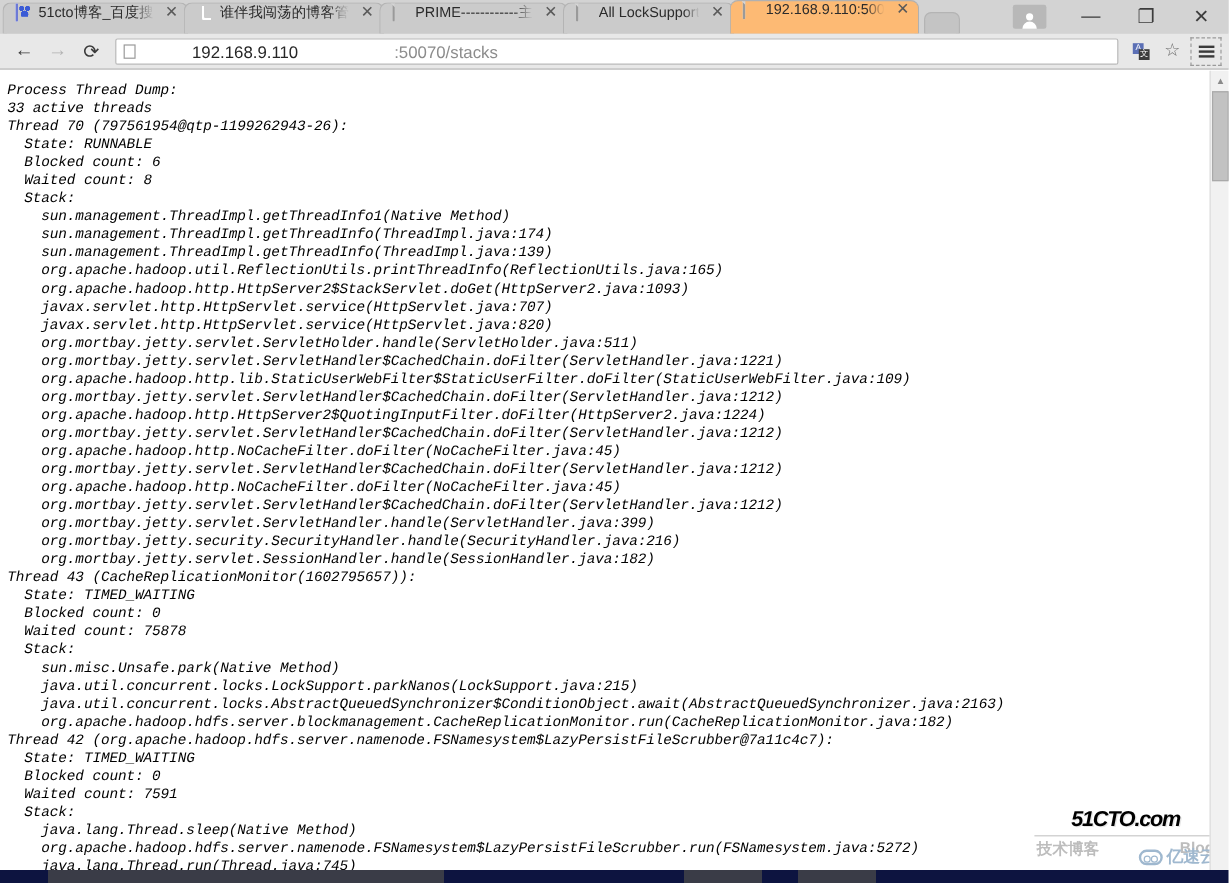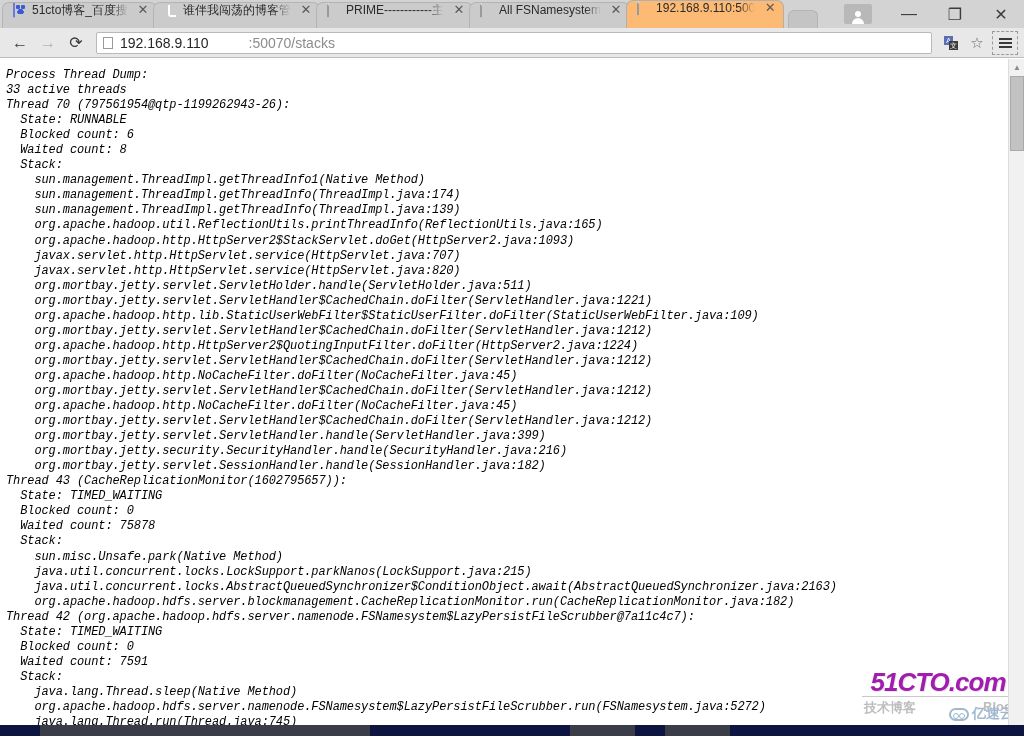--- a/index.html
+++ b/index.html
@@ -201,20 +201,21 @@
     margin: 0 6px;
     background: #ffffff;
     border: 1px solid #b9b9b9;
     border-radius: 2px;
     display: flex;
     align-items: center;
     padding: 0 6px;
     font-size: 14px;
     cursor: text;
     overflow: hidden;
+    gap: 40px;
   }
   .omnibox .page-ico {
     width: 10px; height: 12px;
     border: 1px solid #9a9a9a;
     background: #fff;
     margin-right: 7px;
     flex: 0 0 10px;
     position: relative;
   }
   .omnibox .url-host { color: #262626; }
@@ -317,25 +318,25 @@
   .watermark {
     position: absolute;
     right: 6px; bottom: 8px;
     width: 160px;
     text-align: center;
     pointer-events: none;
     user-select: none;
   }
   .wm-main {
     font-family: "Liberation Sans", sans-serif;
-    font-size: 26px;
+    font-size: 18px;
     font-weight: bold;
     font-style: italic;
     letter-spacing: -1px;
-    color: #a21caf;
+    color: #000000;
     line-height: 26px;
     text-shadow: 1px 1px 0 #e6e6e6;
   }
   .wm-rule {
     height: 1px;
     background: #c9c9c9;
     margin: 1px 4px 2px 4px;
   }
   .wm-sub {
     display: flex;
@@ -411,21 +412,21 @@
       </div>
 
       <div class="tab">
         <span class="favicon"><span class="doc-ico"></span></span>
         <span class="tab-title">PRIME------------主</span>
         <span class="tab-close">✕</span>
       </div>
 
       <div class="tab">
         <span class="favicon"><span class="doc-ico"></span></span>
-        <span class="tab-title">All FSNamesystem</span>
+        <span class="tab-title">All LockSupport</span>
         <span class="tab-close">✕</span>
       </div>
 
       <div class="tab active">
         <span class="favicon"><span class="doc-ico"></span></span>
         <span class="tab-title">192.168.9.110:500</span>
         <span class="tab-close">✕</span>
       </div>
 
       <div class="newtab"></div>

